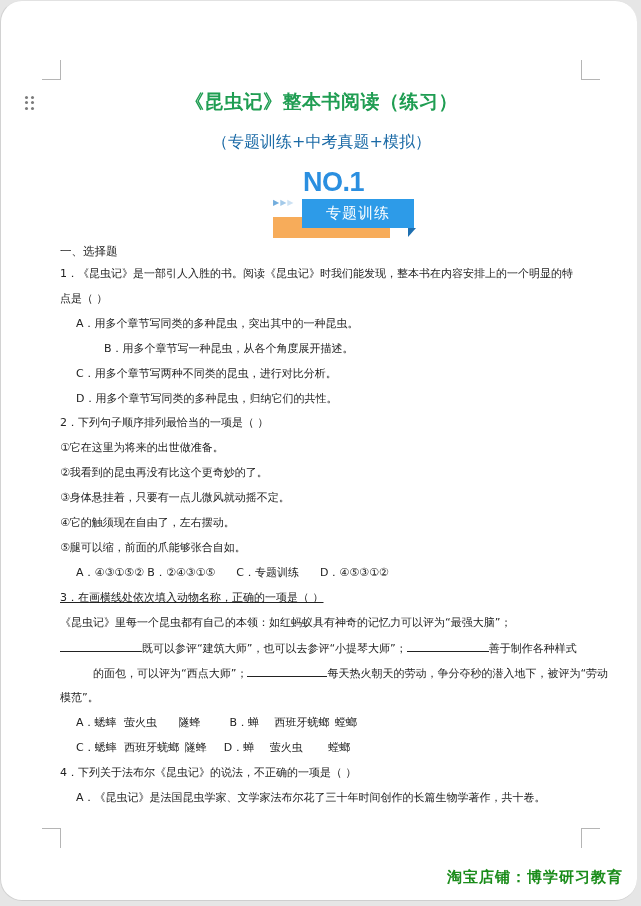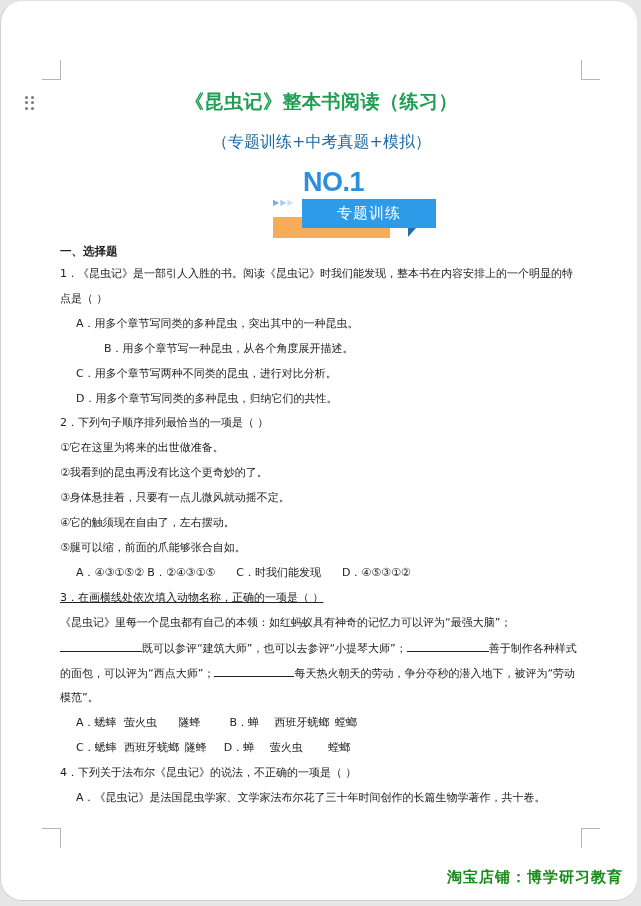--- a/index.html
+++ b/index.html
@@ -46,31 +46,31 @@
   .badge .no1 {
     position: absolute; left: 32px; top: 0px; font-size: 27px; font-weight: bold;
     color: #2b8fe0; font-family: "Liberation Sans", sans-serif; letter-spacing: -0.5px;
   }
   .badge .arrows { position: absolute; left: 2px; top: 31px; font-size: 8px; color: #5a9fd8; letter-spacing: 1px; }
   .badge .arrows i { font-style: normal; opacity: 0.85; }
   .badge .arrows i:nth-child(2) { opacity: 0.55; }
   .badge .arrows i:nth-child(3) { opacity: 0.3; }
   .badge .orange { position: absolute; left: 2px; top: 50px; width: 117px; height: 21px; background: #f7ac5a; }
   .badge .blue {
-    position: absolute; left: 31px; top: 32px; width: 134px; height: 29px; background: #2d9be8;
+    position: absolute; left: 31px; top: 32px; width: 112px; height: 29px; background: #2d9be8;
     color: #ffffff; font-size: 15px; text-align: center; line-height: 29px; letter-spacing: 1px;
   }
   .badge .fold {
     position: absolute; left: 137px; top: 61px; width: 0; height: 0;
     border-left: 8px solid #1e6fb0; border-bottom: 9px solid transparent;
   }
 
   .content { position: absolute; left: 59px; top: 242px; width: 525px; font-size: 11px; color: #222; }
   .line { position: absolute; left: 0; white-space: nowrap; line-height: 16px; }
-  .section-heading { font-weight: bold; font-size: 11.5px; }
+  .section-heading { font-weight: normal; font-size: 11.5px; }
   .indent { left: 16px; }
   .blank { display: inline-block; border-bottom: 1px solid #222; height: 11px; vertical-align: baseline; }
   .opt-gap { display: inline-block; }
 
   .footer-brand {
     position: absolute; right: 14px; top: 867px; font-size: 15px; font-weight: bold;
     color: #1a8c1a; letter-spacing: 1px; white-space: nowrap;
   }
 </style>
 </head>
@@ -115,31 +115,31 @@
     <div class="line" style="top:172px;">2．下列句子顺序排列最恰当的一项是（    ）</div>
     <div class="line" style="top:197px;">①它在这里为将来的出世做准备。</div>
     <div class="line" style="top:222px;">②我看到的昆虫再没有比这个更奇妙的了。</div>
     <div class="line" style="top:247px;">③身体悬挂着，只要有一点儿微风就动摇不定。</div>
     <div class="line" style="top:272px;">④它的触须现在自由了，左右摆动。</div>
     <div class="line" style="top:297px;">⑤腿可以缩，前面的爪能够张合自如。</div>
     <div class="line indent" style="top:322px;">
       <span>A．④③①⑤②</span>
       <span>B．②④③①⑤</span>
       <span class="opt-gap" style="width:14px;"></span>
-      <span>C．时我们能发现</span>
+      <span>C．专题训练</span>
       <span class="opt-gap" style="width:14px;"></span>
       <span>D．④⑤③①②</span>
     </div>
 
     <div class="line" style="top:347px;text-decoration:underline;">3．在画横线处依次填入动物名称，正确的一项是（    ）</div>
     <div class="line" style="top:372px;">《昆虫记》里每一个昆虫都有自己的本领：如红蚂蚁具有神奇的记忆力可以评为“最强大脑”；</div>
     <div class="line" style="top:397px;">
       <span class="blank" style="width:82px;"></span><span>既可以参评“建筑大师”，也可以去参评“小提琴大师”；</span><span class="blank" style="width:82px;"></span><span>善于制作各种样式</span>
     </div>
-    <div class="line" style="top:422px;">
+    <div class="line" style="top:422px;margin-left:33px;">
       <span>的面包，可以评为“西点大师”；</span><span class="blank" style="width:80px;"></span><span>每天热火朝天的劳动，争分夺秒的潜入地下，被评为“劳动</span>
     </div>
     <div class="line" style="top:447px;">模范”。</div>
 
     <div class="line indent" style="top:472px;">
       <span>A．</span><span>蟋蟀</span>
       <span class="opt-gap" style="width:4px;"></span><span>萤火虫</span>
       <span class="opt-gap" style="width:18px;"></span><span>隧蜂</span>
       <span class="opt-gap" style="width:22px;"></span>
       <span>B．</span><span>蝉</span>

